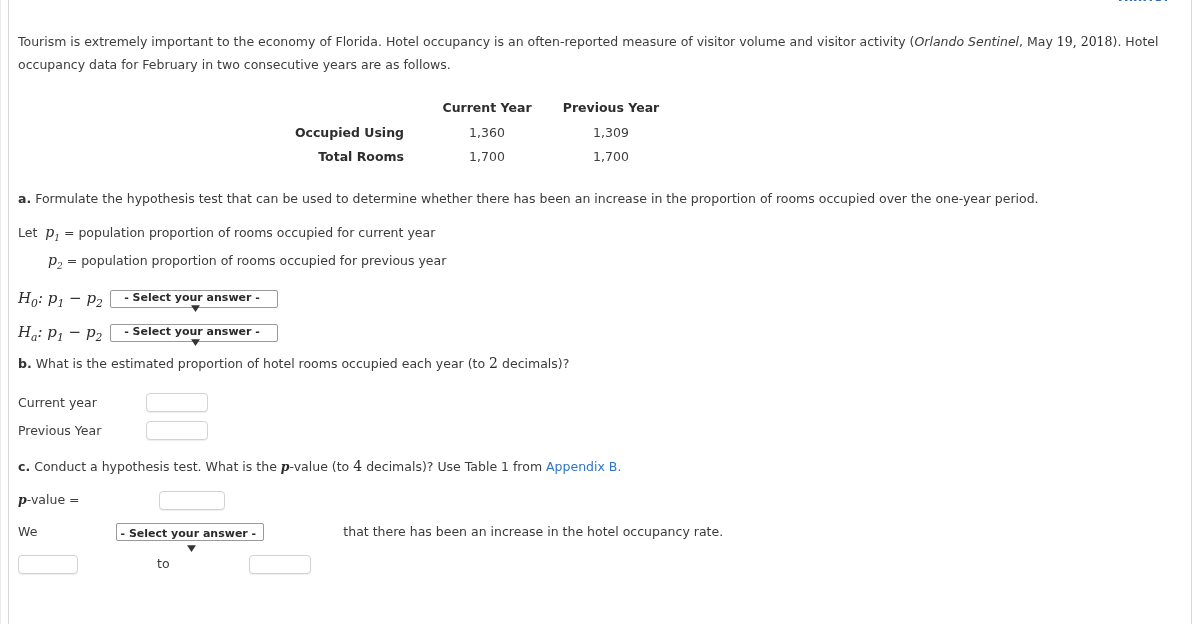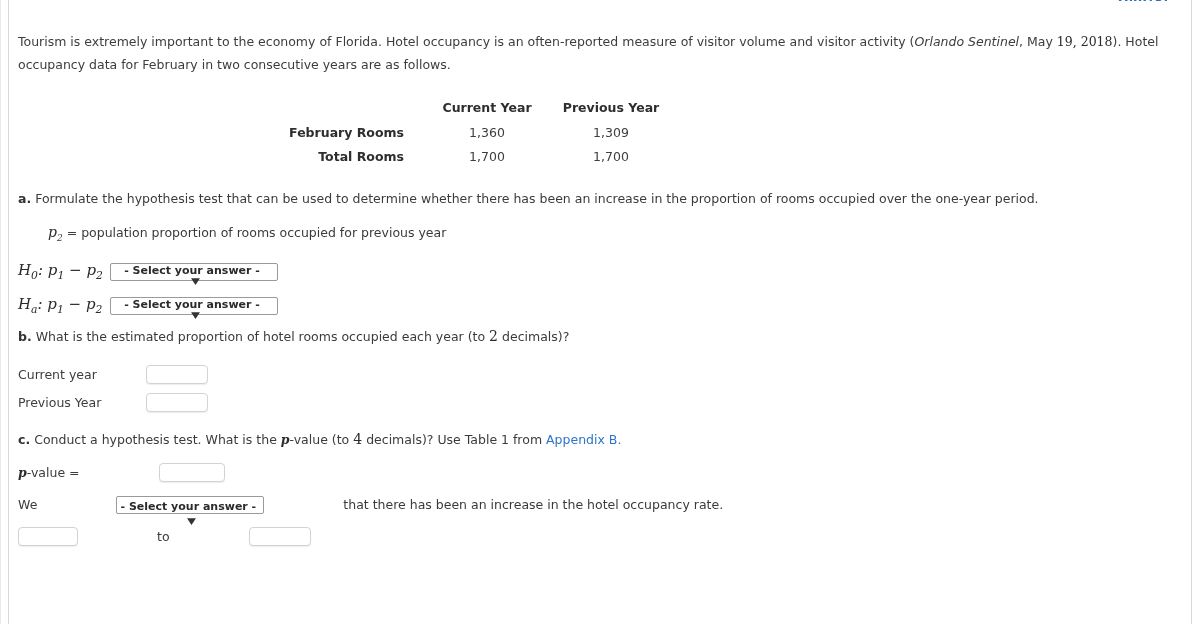--- a/index.html
+++ b/index.html
@@ -232,39 +232,42 @@
     </div>
 
     <table class="data-table">
       <tbody>
           <tr>
         <td class="col-sp-a"></td>
         <td class="dt-head col-sp-b">Current Year</td>
         <td class="dt-head col-sp-c">Previous Year</td>
       </tr>
       <tr>
-        <td class="dt-rowlabel" style="text-align:right;">February Rooms</td>
+        <td class="dt-rowlabel" style="text-align:right;">Occupied Using</td>
         <td class="dt-val">1,360</td>
         <td class="dt-val">1,309</td>
       </tr>
       <tr>
         <td class="dt-rowlabel" style="text-align:right;">Total Rooms</td>
         <td class="dt-val">1,700</td>
         <td class="dt-val">1,700</td>
       </tr>
     </tbody>
       </table>
 
     <div class="q" style="margin-top:20px;">
       <span class="q-letter">a.</span>
       <span>Formulate the hypothesis test that can be used to determine whether there has been an increase in the proportion of rooms occupied over the one-year period.</span>
     </div>
 
     <div class="let-block">
       <div class="let-line">
+        <span>Let</span>&nbsp;&nbsp;<span class="math" style="font-size:14px;">p</span><sub class="msub">1</sub>&nbsp;<span>= population proportion of rooms occupied for current year</span>
+      </div>
+      <div class="let-line">
         <span class="let-indent"></span><span class="math" style="font-size:14px;">p</span><sub class="msub">2</sub>&nbsp;<span>= population proportion of rooms occupied for previous year</span>
       </div>
     </div>
 
     <div class="hyp-row">
       <span class="hyp-lhs"><span class="math">H</span><sub class="msub">0</sub><span class="math">: p</span><sub class="msub">1</sub><span class="math"> − p</span><sub class="msub">2</sub></span>
       <span class="sel sel-w170">
         <span class="sel-txt">- Select your answer -</span>
         <span class="chev">▼</span>
       </span>

